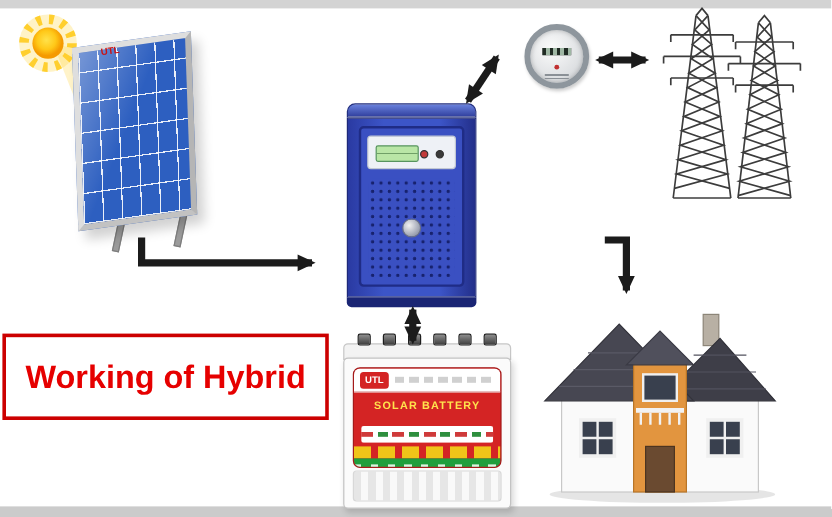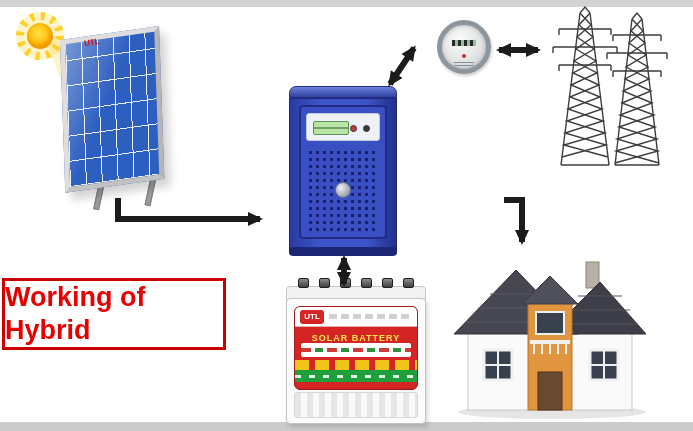--- a/index.html
+++ b/index.html
@@ -90,39 +90,39 @@
   #bat-body { position:absolute; left:0; right:0; top:20px; bottom:0;
     background:#fbfbfb; border:1px solid #c3c3c3; border-radius:4px;
     box-shadow:2px 3px 5px rgba(0,0,0,0.15); }
   #bat-label { position:absolute; left:7px; right:7px; top:7px; height:84px;
     background:#d42424; border:1px solid #a41a1a; border-radius:6px; overflow:hidden; }
   #bat-label-head { position:relative; height:20px; background:#ffffff;
     border-bottom:1px solid #e0b0b0; display:flex; align-items:center; padding:0 5px; gap:5px; }
   #bat-logo { min-width:24px; height:14px; background:#d42424; border-radius:3px;
     color:#ffffff; font-size:8px; font-weight:bold; text-align:center; line-height:14px; }
   #bat-head-bar { flex:1; height:5px; background:repeating-linear-gradient(90deg,#d0d0d0 0 8px, transparent 8px 12px); }
-  #bat-product { height:16px; color:#ffe34d; font-size:9px; font-weight:bold;
+  #bat-product { height:28px; color:#ffe34d; font-size:9px; font-weight:bold;
     text-align:center; line-height:22px; letter-spacing:1px; }
   #bat-midline { height:14px; margin:0 6px; background:#ffffff; border-radius:2px;
     background-image:repeating-linear-gradient(90deg, #cf3a3a 0 10px, transparent 10px 14px, #2e8f3e 14px 22px, transparent 22px 26px);
     background-size:100% 4px; background-position:0 5px; background-repeat:no-repeat; }
   #bat-yellowstrip { height:10px; margin-top:3px;
     background:repeating-linear-gradient(90deg,#f0c419 0 14px, #d42424 14px 20px); }
   #bat-greenstrip { height:12px; background:#1f9e3c;
     background-image:repeating-linear-gradient(90deg, rgba(255,255,255,0.85) 0 6px, transparent 6px 14px);
     background-size:100% 3px; background-position:0 5px; background-repeat:no-repeat; }
   #bat-ribs { position:absolute; left:7px; right:7px; bottom:5px; height:26px; border-radius:3px;
     background:repeating-linear-gradient(90deg,#e6e6e6 0 6px, #f9f9f9 6px 12px);
     border:1px solid #d8d8d8; }
 
   
   #arrows { position:absolute; left:0; top:0; z-index:4; pointer-events:none; }
 
   
-  #title-box { position:absolute; left:2px; top:278px; width:224px; height:72px; z-index:5;
+  #title-box { position:absolute; left:2px; top:278px; width:272px; height:72px; z-index:5;
     background:#ffffff; border:3px solid #cc0000;
     display:flex; flex-direction:column; align-items:center; justify-content:center; }
   .title-line { color:#e60000; font-size:27px; font-weight:bold; line-height:1.22; }
 </style>
 </head>
 <body>
 
 <div id="stage">
 
   <div id="strip-top" class="strip"></div>

